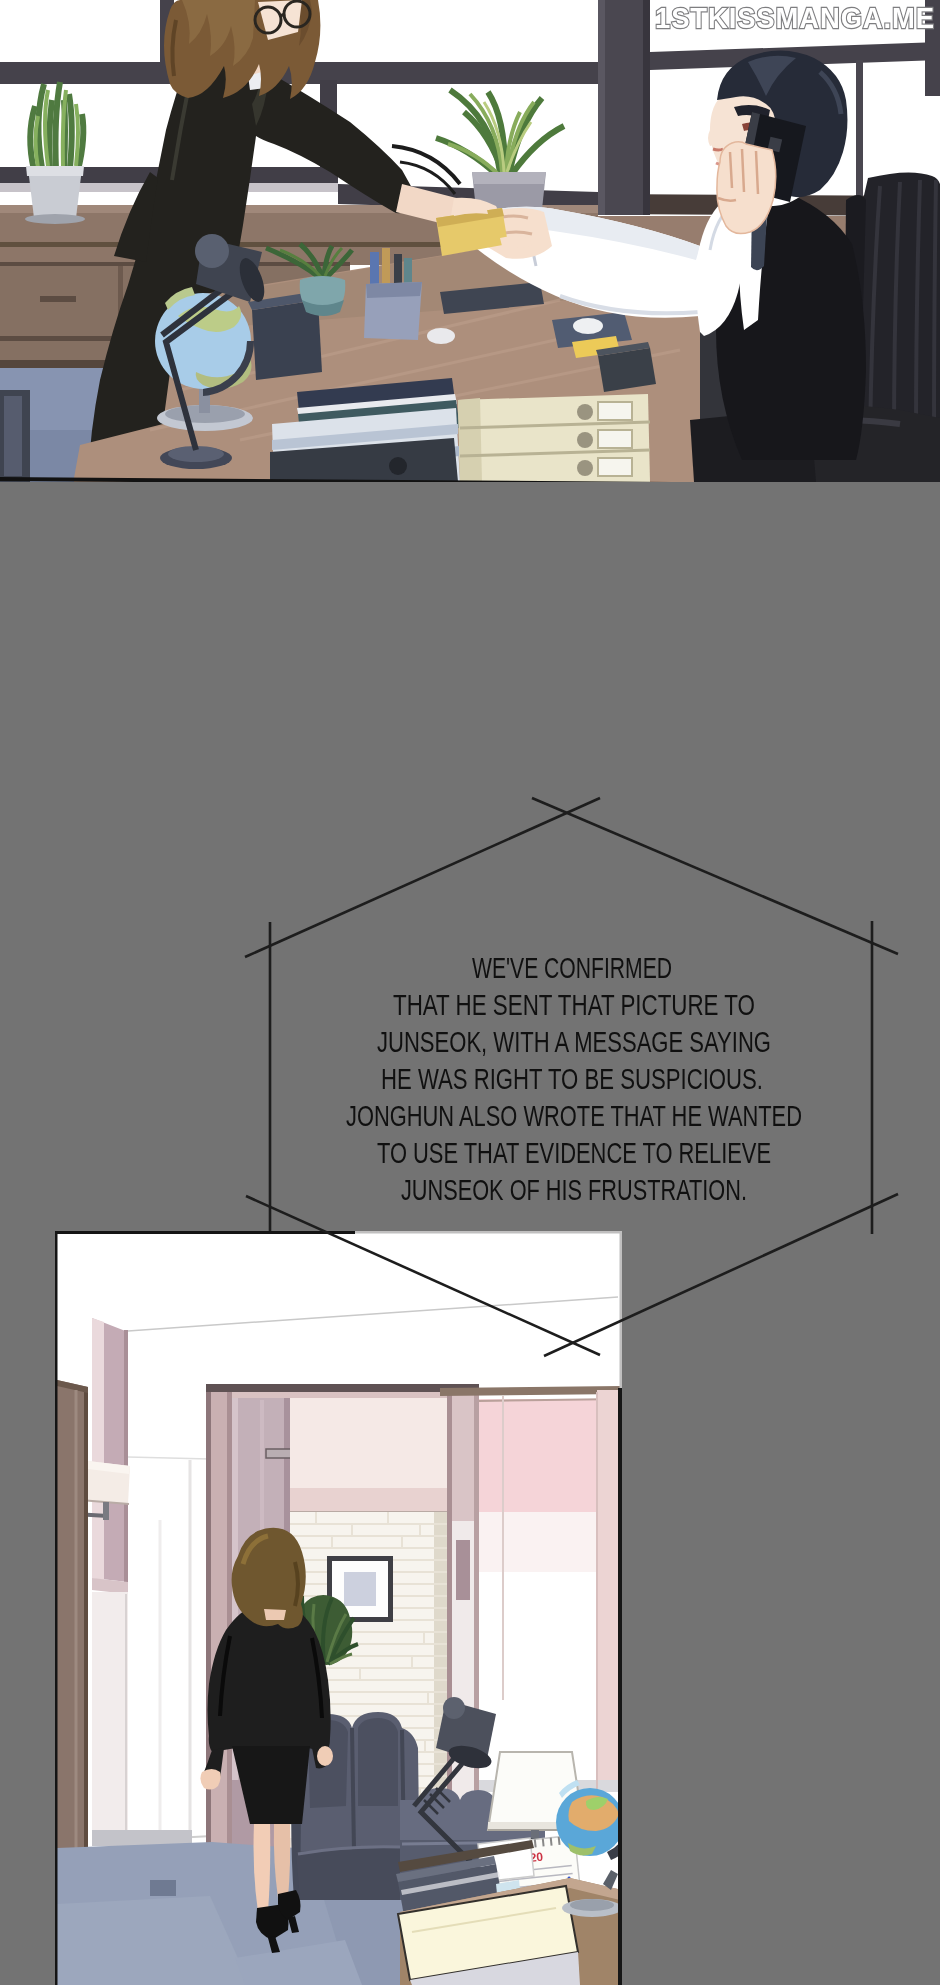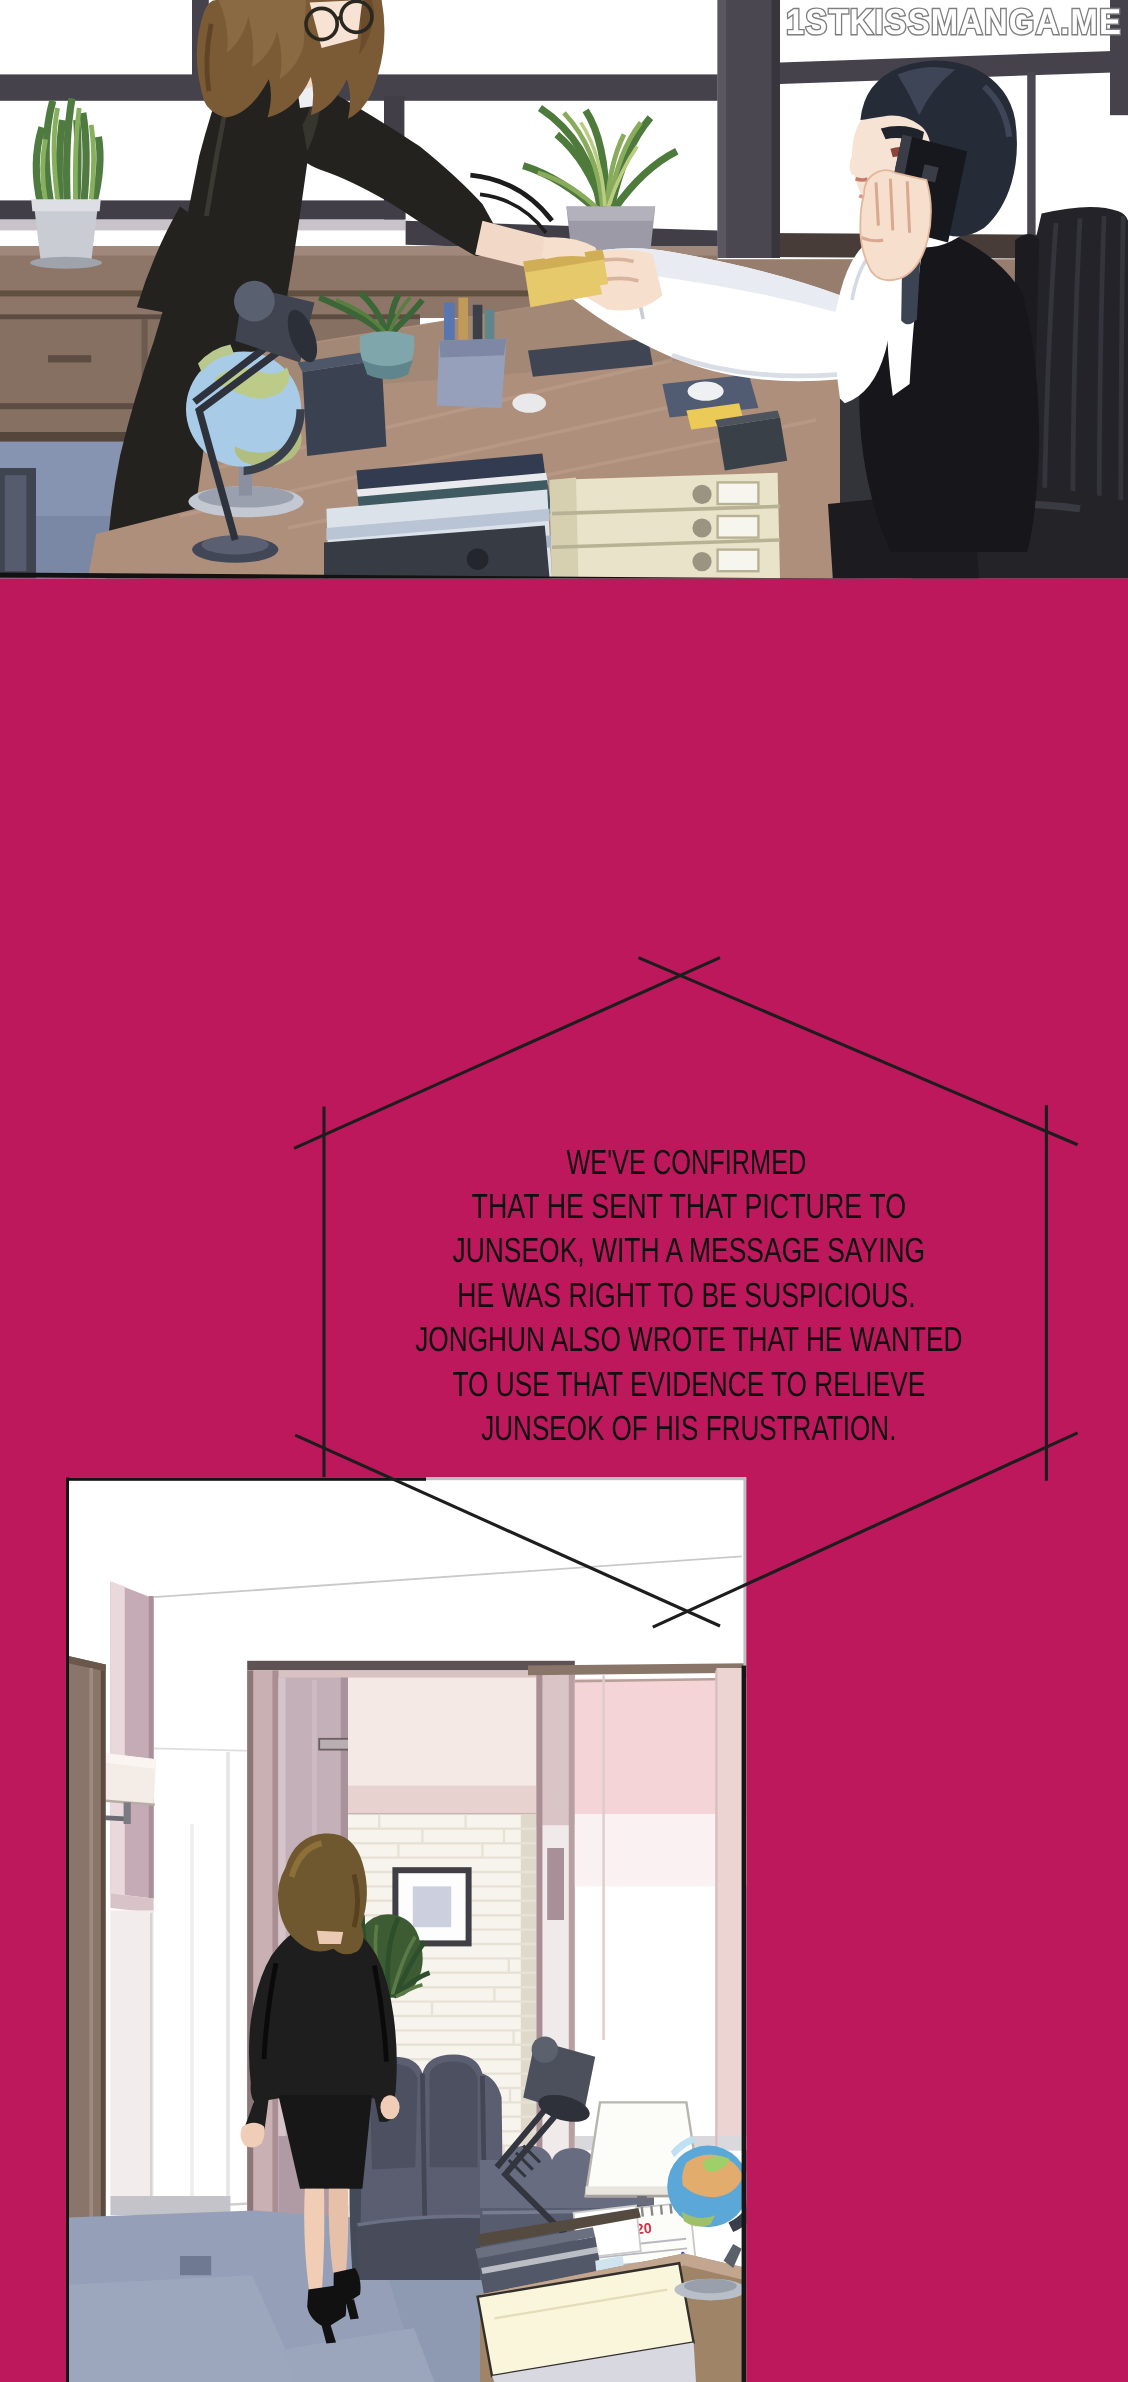--- a/index.html
+++ b/index.html
@@ -1,14 +1,14 @@
 <!DOCTYPE html>
 <html><head><meta charset="utf-8"><style>
 html,body{margin:0;padding:0;background:#fff}
-#page{position:relative;width:940px;height:1985px;background:#be185d;overflow:hidden;font-family:"Liberation Sans",sans-serif}
+#page{position:relative;width:940px;height:1985px;background:#737373;overflow:hidden;font-family:"Liberation Sans",sans-serif}
 #page svg{position:absolute;display:block}
 </style></head><body>
 <div id="page">
 
 <svg id="p1" style="left:0px;top:0px" width="940" height="482" viewBox="0 0 940 482">
   <rect width="940" height="482" fill="#ffffff"></rect>
 
   <rect x="160" y="0" width="14" height="68" fill="#45424b"></rect>
   <rect x="0" y="62" width="598" height="22" fill="#45424b"></rect>
   <rect x="320" y="80" width="17" height="108" fill="#413e47"></rect>

